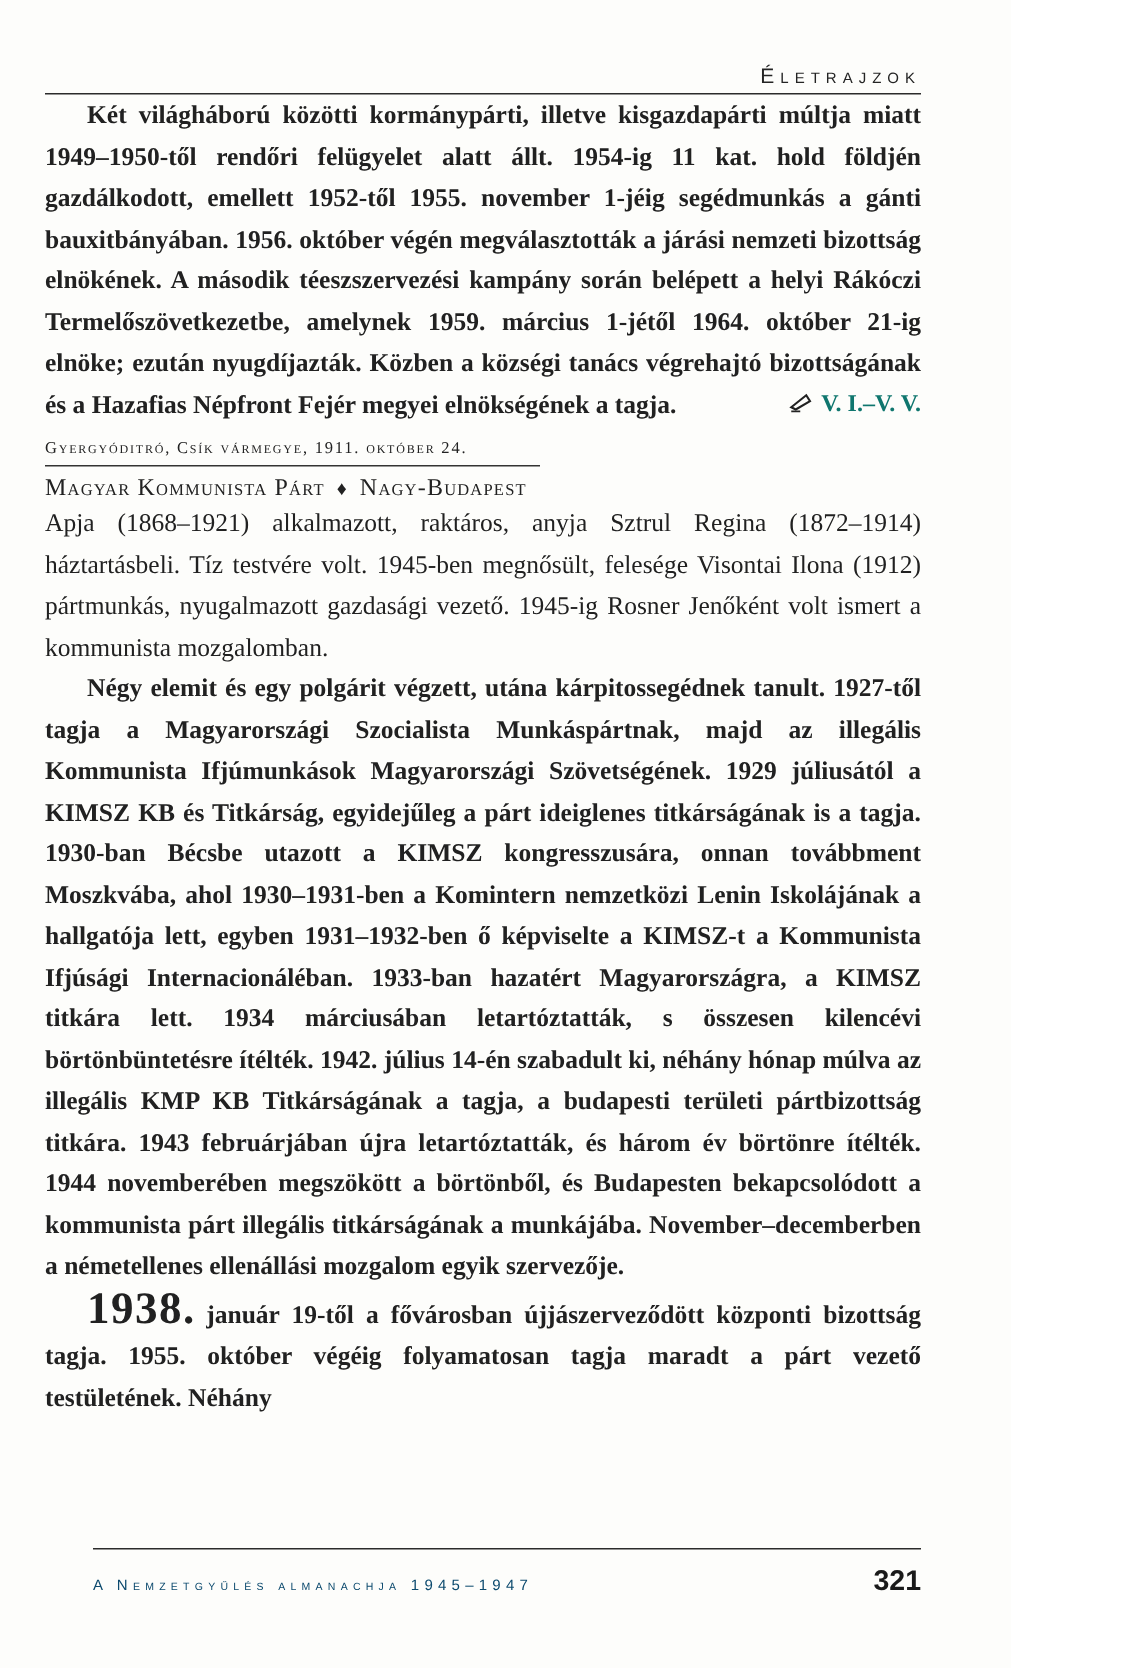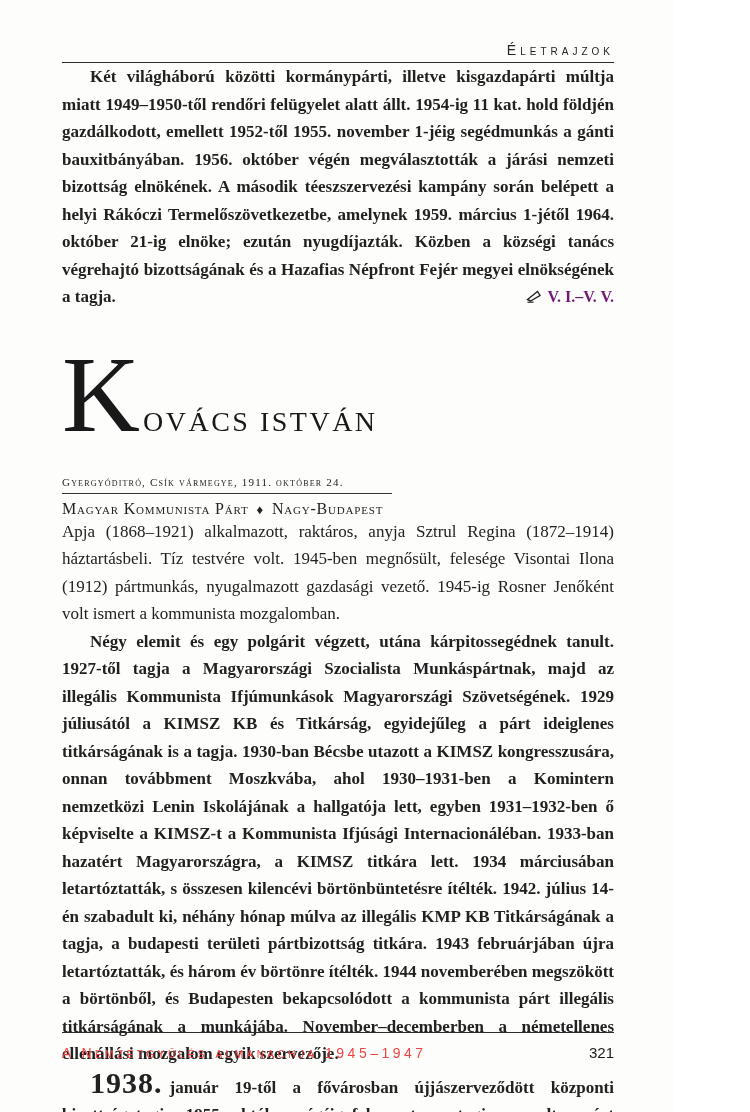--- a/index.html
+++ b/index.html
@@ -1,21 +1,21 @@
 <!DOCTYPE html>
 <html><head>
 <meta charset="utf-8">
 <style>
   html,body{margin:0;padding:0;background:#ffffff;}
   .page{
     position:relative;
     width:674px;height:1112px;
     background:#fdfdfb;
     box-sizing:border-box;
-    padding:42px 60px 0 62px;
+    padding:42px 60px 0 30px;
     color:#1f1f1f;
     font-family:"Liberation Serif", serif;
     overflow:hidden;
   }
   
   .running-header{
     text-align:right;
     font-family:"Liberation Sans", sans-serif;
     font-variant:small-caps;
     font-size:14px;
@@ -34,21 +34,21 @@
     color:#212121;
   }
   .indent{text-indent:28px;font-weight:bold;}
   .cont{margin-top:11px;}
   .first-after-head{margin-top:28px;}
 
   .signature{
     float:right;
     font-size:16px;
     white-space:nowrap;
-    color:#701a75;
+    color:#0f766e;
   }
   .signature svg{vertical-align:-2px;margin-right:6px;}
 
   
   .entry-name{margin-top:44px;line-height:80px;white-space:nowrap;color:#191919;}
   .dropcap{font-size:108px;line-height:80px;}
   .name-rest{font-size:28px;letter-spacing:2.5px;margin-left:3px;}
 
   .birth-line{
     margin-top:10px;
@@ -70,48 +70,47 @@
   .year-para{margin-top:12px;}
   .year{font-size:30px;line-height:1;letter-spacing:1px;margin-right:7px;}
 
   
   .footer{position:absolute;left:62px;right:60px;top:1032px;}
   .footer-rule{border-bottom:1.6px solid #2b2b2b;}
   .footer-row{display:flex;justify-content:space-between;align-items:baseline;margin-top:11px;}
   .book-title{
     font-family:"Liberation Sans", sans-serif;
     font-variant:small-caps;
-    font-size:14px;
+    font-size:10px;
     letter-spacing:3.5px;
-    color:#ef4444;
+    color:#0c4a6e;
   }
   .page-number{
     font-family:"Liberation Sans", sans-serif;
-    font-weight:normal;
-    font-size:15px;
+    font-weight:bold;
+    font-size:19px;
     color:#1a1a1a;
     margin-left:39px;
   }
 </style>
 </head>
 <body>
 
 <div class="page">
 
   <div class="running-header">
     <span>Életrajzok</span>
   </div>
   <div class="header-rule"></div>
 
   <p class="body indent cont"><span>Két világháború közötti kormánypárti, illetve kisgazdapárti múltja miatt 1949–1950-től rendőri felügyelet alatt állt. 1954-ig 11 kat. hold földjén gazdálkodott, emellett 1952-től 1955. november 1-jéig segédmunkás a gánti bauxitbányában. 1956. október végén megválasztották a járási nemzeti bizottság elnökének. A második téeszszervezési kampány során belépett a helyi Rákóczi Termelőszövetkezetbe, amelynek 1959. március 1-jétől 1964. október 21-ig elnöke; ezután nyugdíjazták. Közben a községi tanács végrehajtó bizottságának és a Hazafias Népfront Fejér megyei elnökségének a tagja.</span><span class="signature"><svg width="17" height="15" viewBox="0 0 17 15" aria-hidden="true">
           <path d="M2.5 10.5 L12.5 2.5 L15 6.5 L5.5 12 Z" fill="none" stroke="#222" stroke-width="1.4"></path>
           <path d="M2.5 13.2 L8.5 13.2" stroke="#222" stroke-width="1.2"></path>
         </svg><span>V. I.–V. V.</span></span></p>
 
-  <div class="entry-name"><span class="dropcap">K</span><span class="name-rest">OVÁCS ISTVÁN</span></div>
 
   <div class="birth-line">Gyergyóditró, Csík vármegye, 1911. október 24.</div>
 
   <div class="birth-rule"></div>
 
   <div class="party-line">
     <span>Magyar Kommunista Párt</span><span class="diamond">♦</span><span>Nagy-Budapest</span>
   </div>
 
   <p class="body first-after-head">Apja (1868–1921) alkalmazott, raktáros, anyja Sztrul Regina (1872–1914) háztartásbeli. Tíz testvére volt. 1945-ben megnősült, felesége Visontai Ilona (1912) pártmunkás, nyugalmazott gazdasági vezető. 1945-ig Rosner Jenőként volt ismert a kommunista mozgalomban.</p>

